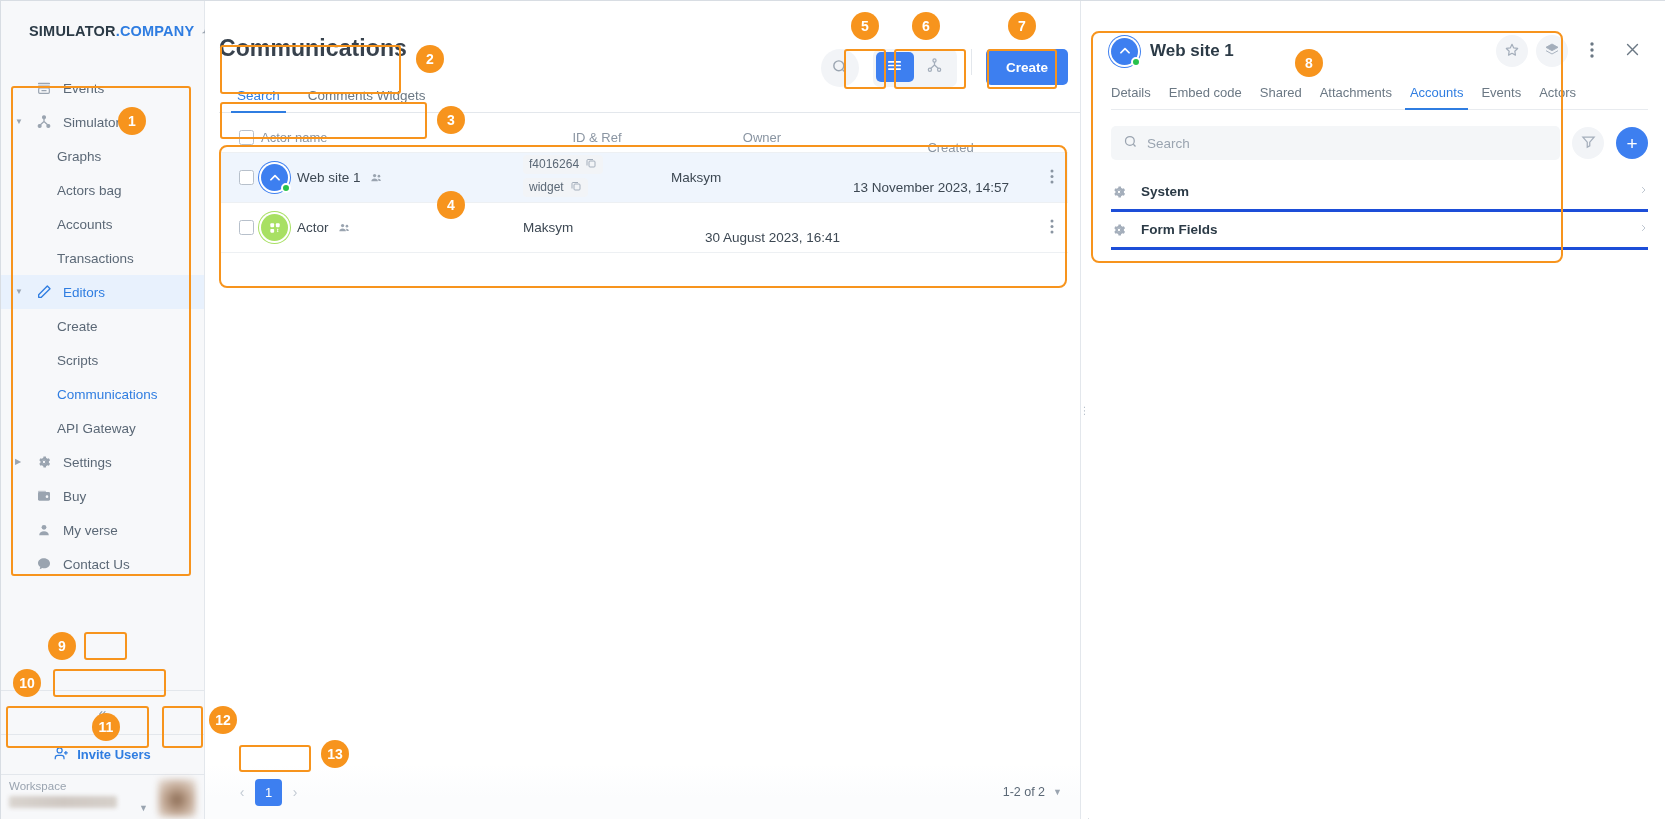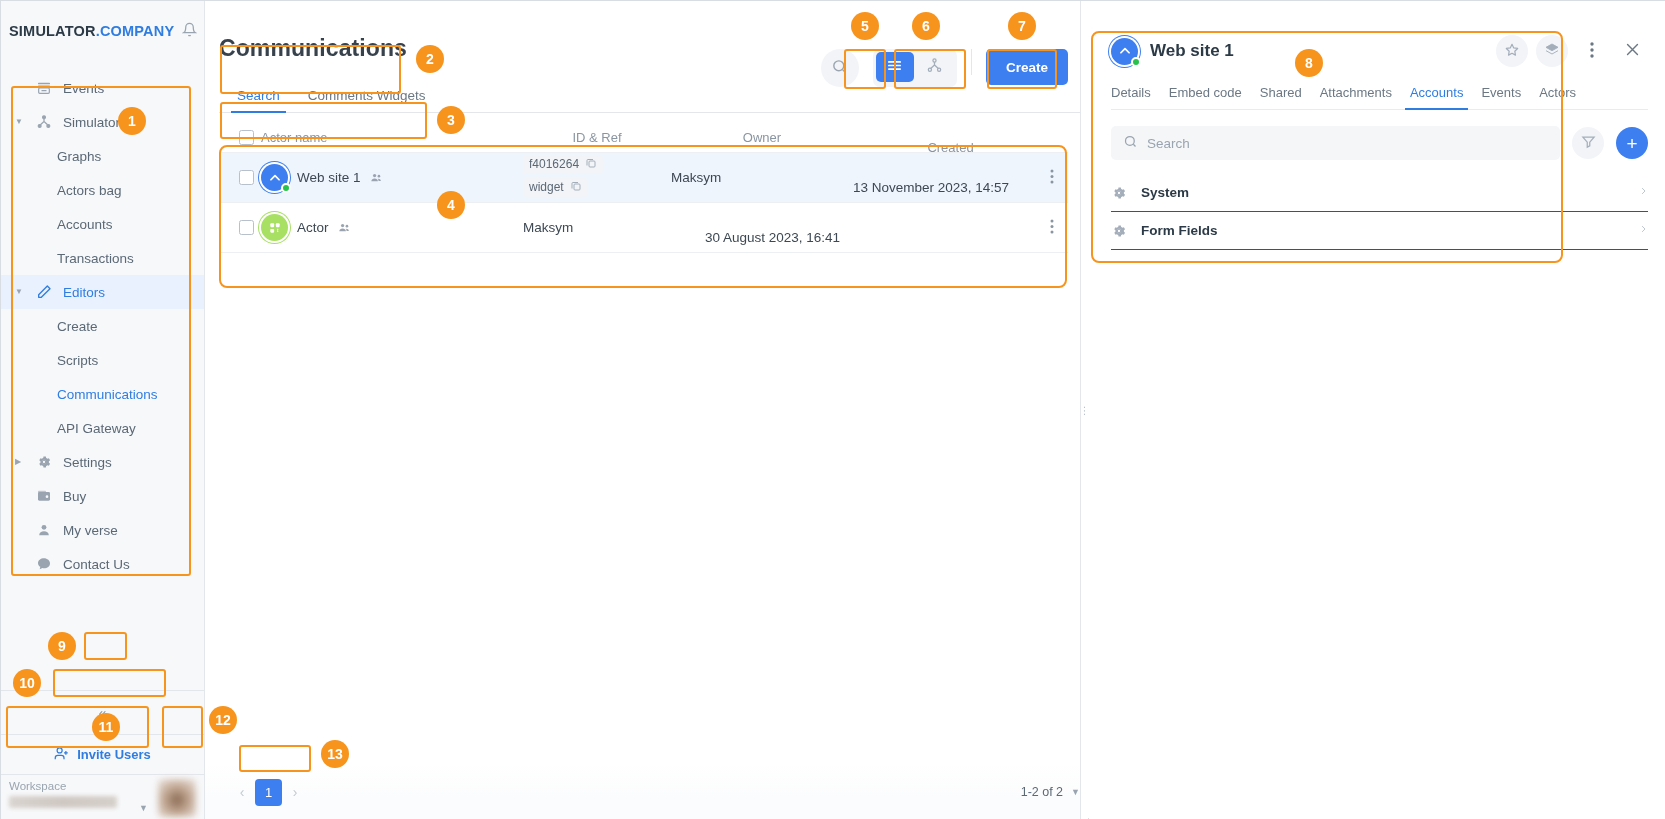--- a/index.html
+++ b/index.html
@@ -19,21 +19,21 @@
   
   .sidebar {
     position: absolute; left: 0; top: 0;
     width: 204px; height: 819px;
     background: #f7f8fa;
     border-right: 1px solid #e3e7ec;
     display: flex; flex-direction: column;
   }
   .brand-row {
     height: 60px; display: flex; align-items: center;
-    padding: 0 8px; gap: 8px;
+    padding: 0 28px; gap: 8px;
   }
   .brand {
     font-size: 14.5px; font-weight: bold; letter-spacing: .2px;
     color: #2b3a46; white-space: nowrap;
   }
   .brand .dotcom { color: #2f7de1; }
   .bell { margin-left: auto; color: #9aa4b0; }
 
   .nav { flex: 0 0 auto; padding-top: 10px; }
   .nav-item {
@@ -213,21 +213,21 @@
   .pg-arrow {
     width: 22px; height: 26px; display: flex; align-items: center;
     justify-content: center; color: #c2cad3; cursor: pointer; font-size: 14px;
   }
   .pg-num {
     width: 27px; height: 27px; border-radius: 4px; background: #3d7ff0;
     color: #fff; font-size: 13px; display: flex;
     align-items: center; justify-content: center; cursor: pointer;
   }
   .range {
-    margin-left: auto; font-size: 12.5px;
+    margin-left: auto; margin-right: 18px; font-size: 12.5px;
     color: #5b6876; display: flex; align-items: center; gap: 8px;
   }
   .range .dd { color: #9aa4b0; font-size: 9px; }
 
   
   .splitter {
     position: absolute; left: 1079px; top: 0; width: 8px; height: 819px;
     background: #ffffff; border-left: 1px solid #e3e7ec;
     display: flex; align-items: center; justify-content: center;
   }
@@ -287,21 +287,21 @@
   }
   .rp-add {
     width: 32px; height: 32px; border-radius: 50%; border: none;
     background: #3d7ff0; color: #fff; cursor: pointer; font-size: 19px;
     display: flex; align-items: center; justify-content: center; line-height: 1;
   }
 
   .rp-list { margin: 14px 18px 0 22px; }
   .rp-li {
     display: flex; align-items: center; gap: 14px; height: 38px;
-    border-bottom: 1px solid #1d4ed8; cursor: pointer;
+    border-bottom: 3px solid #1d4ed8; cursor: pointer;
     font-size: 13.5px; font-weight: bold; color: #2b3a46;
   }
   .rp-li .gear { color: #a4aebb; display: flex; }
   .rp-li .chev { margin-left: auto; color: #b7c0cb; font-size: 13px; }
 
   
   .hl {
     position: absolute; border: 2.5px solid #f7941d;
     border-radius: 3px; pointer-events: none; z-index: 40;
   }

